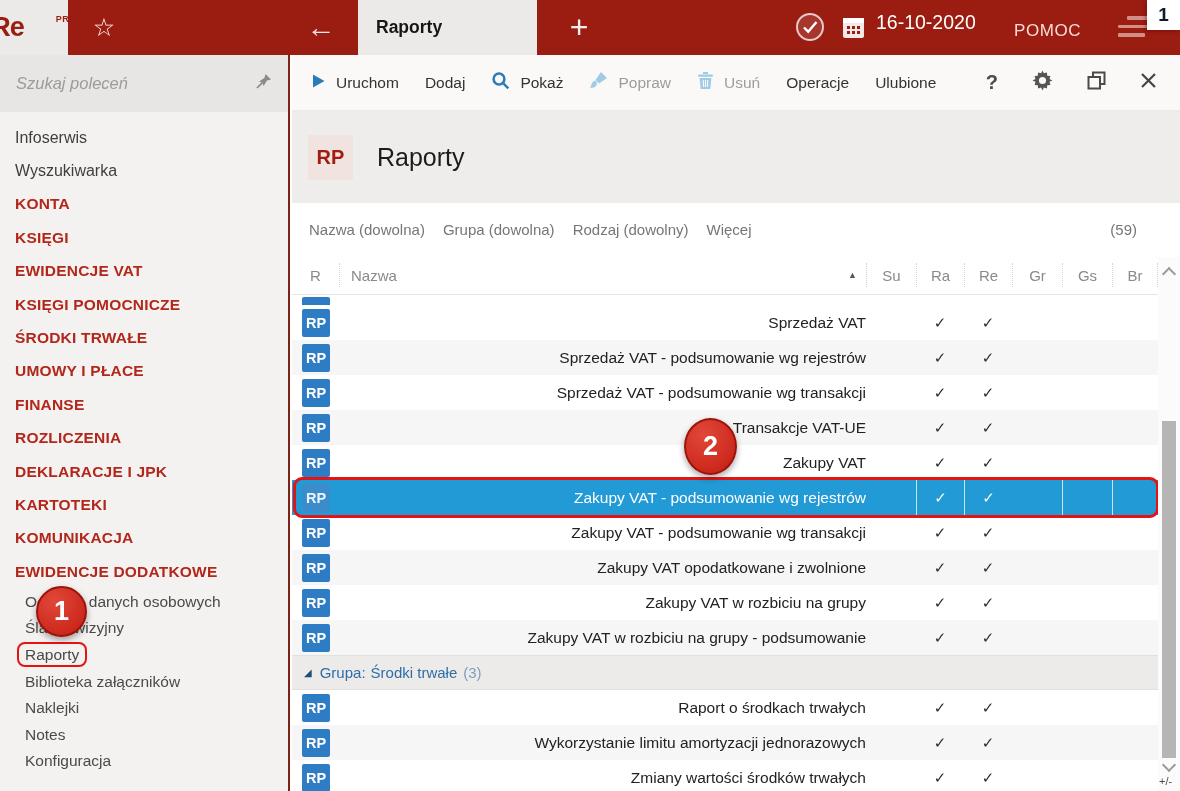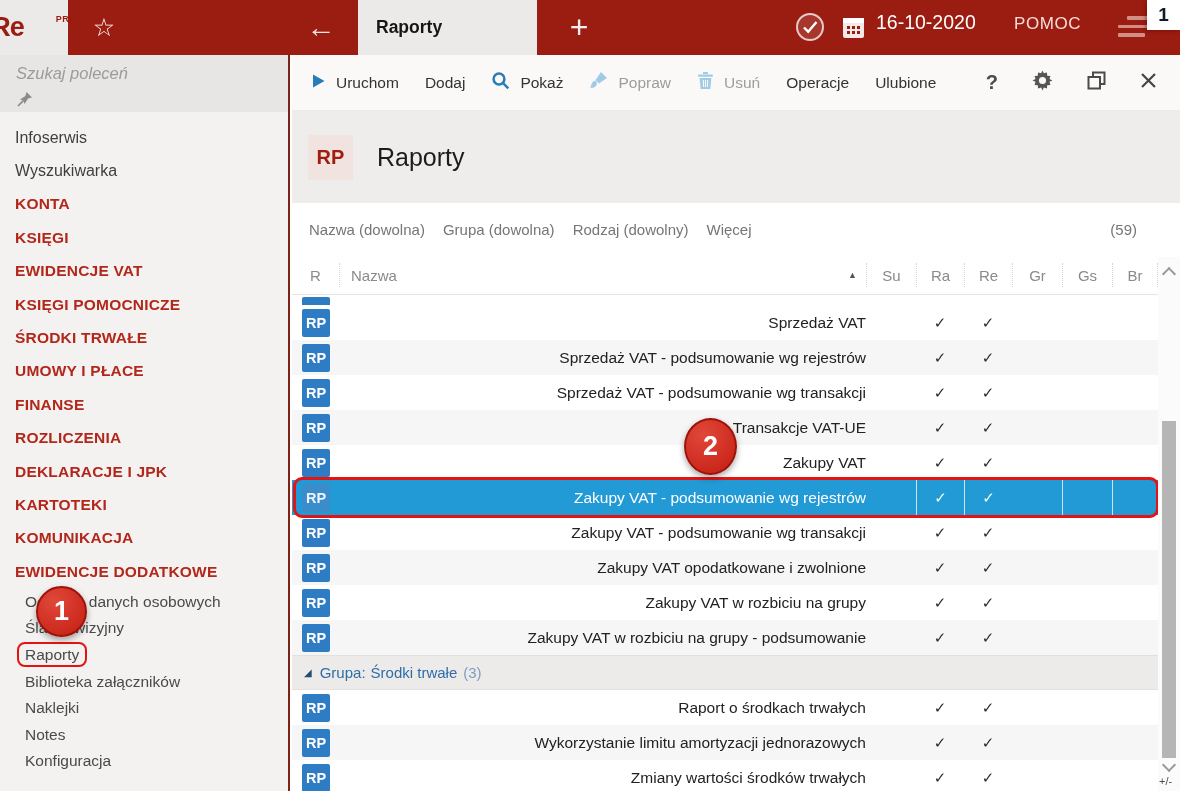--- a/index.html
+++ b/index.html
@@ -18,35 +18,35 @@
   .tb-back { position:absolute; left:296px; top:0; width:50px; height:55px; color:rgba(255,255,255,.88);
              font-size:29px; display:flex; align-items:center; justify-content:center; font-weight:200; }
   .tb-tab { position:absolute; left:358px; top:0; width:179px; height:55px; background:#ebeae9;
             color:#161616; font-size:17.5px; font-weight:bold; display:flex; align-items:center; padding-left:18px; }
   .tb-plus { position:absolute; left:556px; top:0; width:46px; height:55px; color:rgba(255,255,255,.92);
              font-size:32px; font-weight:200; display:flex; align-items:center; justify-content:center; }
   .tb-check { position:absolute; left:794px; top:11px; }
   .tb-cal { position:absolute; left:842px; top:16px; }
   .tb-date { position:absolute; left:876px; top:0; height:44px; display:flex; align-items:center;
              color:#fff; font-size:19.5px; }
-  .tb-help { position:absolute; left:1014px; top:1px; height:45px; display:flex; align-items:center;
+  .tb-help { position:absolute; left:1014px; top:8px; height:45px; display:flex; align-items:center;
              color:rgba(255,238,234,.92); font-size:17px; letter-spacing:.6px; }
   .tb-burger { position:absolute; left:1118px; top:16px; width:36px; }
   .tb-burger i { display:block; height:3.5px; background:rgba(255,235,230,.55); margin-bottom:5px; border-radius:1px; }
   .tb-burger i:nth-child(1){ width:26px; margin-left:9px; }
   .tb-burger i:nth-child(2){ width:35px; }
   .tb-burger i:nth-child(3){ width:27px; }
   .corner-badge { position:absolute; top:0; right:0; width:33px; height:30px; background:#fff; z-index:60;
                   color:#0f1c26; font-weight:bold; font-size:19px; display:flex; align-items:center; justify-content:center;
                   box-shadow:-2px 2px 3px rgba(90,10,5,.35); }
 
   
   .sidebar { position:absolute; left:0; top:55px; width:290px; bottom:0; background:#f3f2f1;
              border-right:2px solid #7d2418; }
-  .search { height:57px; background:#e7e6e4; display:flex; align-items:flex-start; padding:0 16px;flex-direction:column; }
+  .search { height:57px; background:#e7e6e4; display:flex; align-items:center; padding:0 16px; }
   .search input { flex:1; background:transparent; border:none; outline:none; font-style:italic;
                   color:#9b9b9b; font-size:16.5px; font-family:"Liberation Sans",sans-serif; }
   .search input::placeholder { color:#9b9b9b; opacity:1; }
   .nav { padding-top:9px; }
   .nav-item, .nav-category, .nav-sub { display:flex; align-items:center; cursor:default; }
   .nav-item { height:33.4px; padding-left:15px; font-size:16px; color:#3f3f3f; }
   .nav-category { height:33.4px; padding-left:15px; font-size:15.5px; font-weight:bold; color:#b3271b; letter-spacing:.2px; }
   .nav-sub { height:26.6px; padding-left:25px; font-size:15.5px; color:#4a4a4a; }
   .nav-sub span, .nav-item span, .nav-category span { position:relative; white-space:nowrap; }
   .nav-sub.hl span::after { content:''; position:absolute; left:-8px; right:-8px; top:-4px; bottom:-3px;

